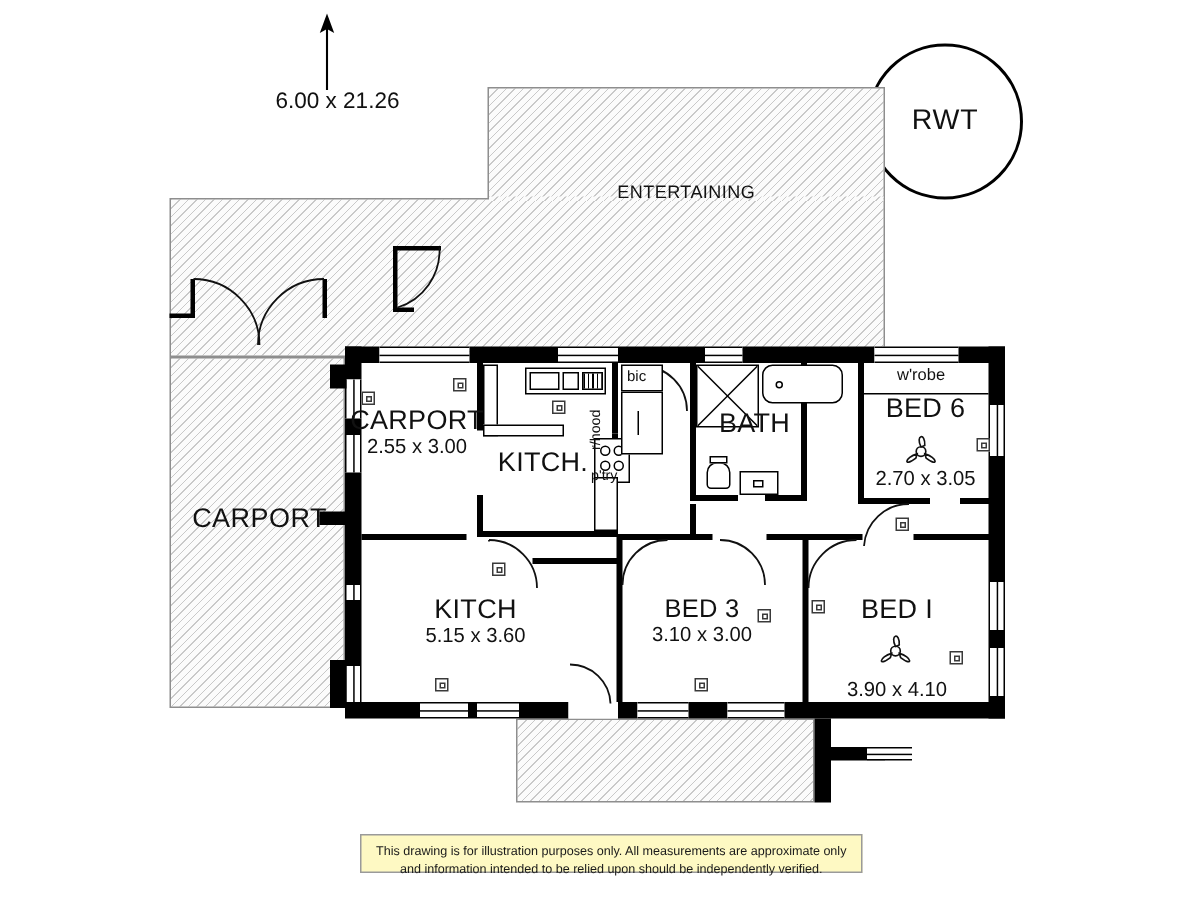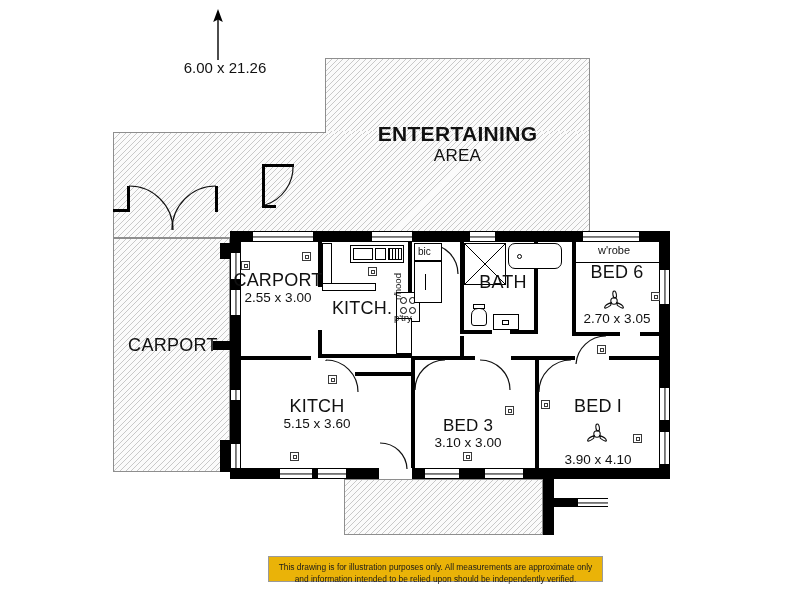--- a/index.html
+++ b/index.html
@@ -57,51 +57,53 @@
   
   .rwt{position:absolute;border:2.2px solid #000;border-radius:50%;
        background:#fff;display:flex;align-items:center;justify-content:center;
        font-size:19px;letter-spacing:.5px;color:#111;}
 
   
   .north svg{display:block;}
 
   
   .disclaimer{position:absolute;box-sizing:border-box;
-      border:1px solid #9a9a9a;background:#eab308;color:#1a1a1a;
+      border:1px solid #9a9a9a;background:#fef9c3;color:#1a1a1a;
       font-size:8.4px;line-height:1.45;text-align:center;
-      padding:4px 8px 4px;margin-left:28px;}
+      padding:4px 8px 4px;}
 </style>
 </head>
 <body>
 
 <div id="plan">
 
   <div class="abs north" style="left:206px;top:8px;">
     <svg width="24" height="52" viewBox="0 0 24 52">
       <line x1="12" y1="52" x2="12" y2="10" stroke="#000" stroke-width="1.4"></line>
       <polygon points="12,1 7.2,14 12,11.4 16.8,14" fill="#000"></polygon>
     </svg>
   </div>
 
   <div class="lbl" style="left:125px;top:60px;width:200px;">
     <span class="dim" style="font-size:15px;">6.00 x 21.26</span>
   </div>
 
+  <div class="rwt" style="left:578px;top:29px;width:100px;height:100px;">
+    <span>RWT</span>
+  </div>
 
   <div class="hatch" style="left:325px;top:58px;width:265px;height:76px;"></div>
   <div class="hatch" style="left:113px;top:132px;width:477px;height:106px;"></div>
 
   <div class="abs" style="left:326px;top:131px;width:263px;height:3px;
         background-color:#fbfbfb;
         background-image:repeating-linear-gradient(135deg,#c9c9c9 0px,#c9c9c9 0.7px,rgba(0,0,0,0) 0.7px,rgba(0,0,0,0) 4px);"></div>
 
   <div class="lbl" style="left:370px;top:122px;width:175px;">
-    <span class="nm" style="font-size:21px;letter-spacing:.3px;font-weight:bold;">ENTERTAINING</span>
-    <span class="nm" style="font-size:17px;letter-spacing:.3px;">AREA</span>
+    <span class="nm" style="font-size:12px;letter-spacing:.3px;">ENTERTAINING</span>
   </div>
 
   <div class="hatch" style="left:113px;top:238px;width:117px;height:234px;"></div>
   <div class="lbl" style="left:118px;top:335px;width:110px;">
     <span class="nm" style="font-size:18px;letter-spacing:.3px;">CARPORT</span>
   </div>
 
   <div class="wall-thin" style="left:127px;top:186px;width:3px;height:26px;"></div>
   <div class="wall-thin" style="left:215px;top:186px;width:3px;height:26px;"></div>
   <div class="wall-thin" style="left:113px;top:209px;width:16px;height:3px;"></div>
@@ -329,21 +331,21 @@
   </div>
   <div class="lbl" style="left:575px;top:311px;width:84px;">
     <span class="dim" style="font-size:13.5px;">2.70 x 3.05</span>
   </div>
 
   <div class="lbl" style="left:258px;top:396px;width:118px;">
     <span class="nm" style="font-size:18px;letter-spacing:.2px;">KITCH</span>
     <span class="dim" style="font-size:13.5px;">5.15 x 3.60</span>
   </div>
 
-  <div class="lbl" style="left:426px;top:416px;width:84px;">
+  <div class="lbl" style="left:426px;top:396px;width:84px;">
     <span class="nm" style="font-size:17px;letter-spacing:.2px;">BED 3</span>
     <span class="dim" style="font-size:13.5px;">3.10 x 3.00</span>
   </div>
 
   <div class="lbl" style="left:556px;top:396px;width:84px;">
     <span class="nm" style="font-size:18px;letter-spacing:.2px;">BED I</span>
   </div>
   <div class="lbl" style="left:556px;top:452px;width:84px;">
     <span class="dim" style="font-size:13.5px;">3.90 x 4.10</span>
   </div>

